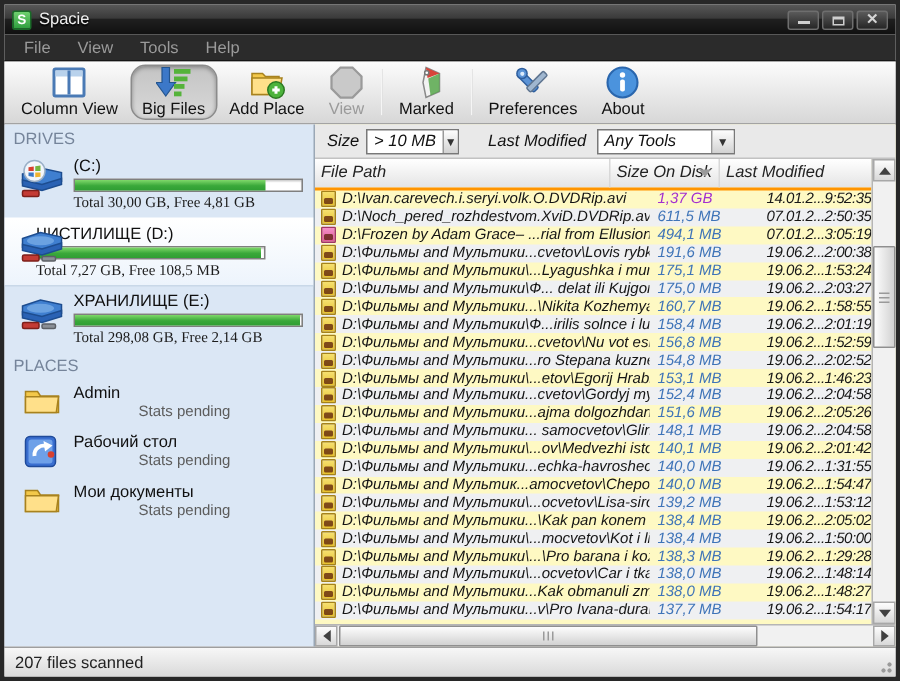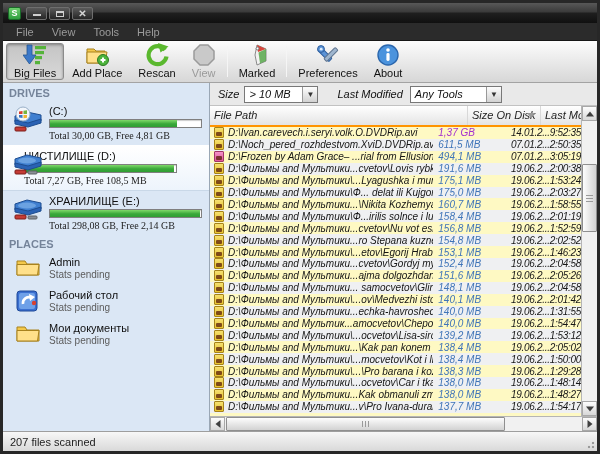--- a/index.html
+++ b/index.html
@@ -18,52 +18,52 @@
 
   
   .menubar { height:18px; flex:0 0 18px; background:#2b2b2b; display:flex; align-items:center; padding-left:4px; border-bottom:1px solid #161616; }
   .menuitem { color:#9b9b9b; font-size:11px; padding:1px 9px; }
 
   
   .toolbar { height:42px; flex:0 0 42px; background:linear-gradient(#fcfcfc,#d7d7d7); border-bottom:1px solid #a3a3a3; display:flex; align-items:stretch; padding:1px 3px; }
   .tbtn { display:flex; flex-direction:column; align-items:center; justify-content:center; padding:1px 7px 2px; border:1px solid transparent; border-radius:3px; margin:1px 0; }
   .tbtn .ticon { width:24px; height:24px; display:block; }
   .tbtn .tlabel { font-size:11px; color:#111; margin-top:0px; white-space:nowrap; }
-  .tbtn.active { background:linear-gradient(#c4c4c4,#d9d9d9); border-color:#8b8b8b; box-shadow:inset 0 1px 3px rgba(0,0,0,.35); }
+  .tbtn.active { background:linear-gradient(#c4c4c4,#d9d9d9); border-color:#8b8b8b; box-shadow:inset 0 1px 3px rgba(0,0,0,.35);border-radius:10px; }
   .tbtn.disabled .tlabel { color:#9a9a9a; }
   .tsep { width:1px; background:#b2b2b2; border-right:1px solid #f5f5f5; margin:4px 3px; }
 
   
   .content { flex:1; display:flex; min-height:0; }
   .sidebar { width:207px; flex:0 0 207px; background:#dbe7f5; border-right:1px solid #9aa7b5; overflow:hidden; padding-top:1px; }
-  .sideheader { font-size:11px; font-weight:bold; color:#75849a; padding:3px 6px 2px; }
+  .sideheader { font-size:11px; font-weight:normal; color:#75849a; padding:3px 6px 2px; }
   .driveitem { position:relative; padding:4px 8px 4px 46px; min-height:37px; }
   .driveitem.selected { background:linear-gradient(#ffffff,#edf4fc); border-top:1px solid #fff; border-bottom:1px solid #c9d8e8;padding-left:21px; }
   .driveicon { position:absolute; left:8px; top:5px; }
   .drivename { font-size:11px; color:#101010; line-height:13px; }
   .drivebar { width:153px; height:9px; border:1px solid #7f7f7f; background:#fff; margin:1px 0 2px; box-shadow:inset 0 1px 1px rgba(0,0,0,.2); }
   .drivefill { height:100%; background:linear-gradient(#7fd96a,#3aa83a 55%,#2f9e33); }
   .drivedetail { font-size:10px; color:#1d1d1d; white-space:nowrap;font-family:Liberation Serif, serif; }
   .placeitem { position:relative; padding:4px 12px 5px 46px; min-height:32px; }
   .placeicon { position:absolute; left:13px; top:5px; }
   .placename { font-size:11px; color:#101010; line-height:13px; }
-  .placedetail { font-size:10px; color:#5c5c5c; }
+  .placedetail { font-size:10px; color:#5c5c5c;text-align:center; }
 
   .main { flex:1; display:flex; flex-direction:column; min-width:0; background:#fef9c3;font-style:italic; }
   .filterbar { height:23px; flex:0 0 23px; background:#e9e9e9; border-bottom:1px solid #c2c2c2; display:flex; align-items:center; font-size:11px; color:#111; padding-left:8px; gap:5px; }
   .dropdown { height:17px; background:#fff; border:1px solid #787878; display:flex; align-items:center; font-size:11px; }
   .ddvalue { padding:0 4px; flex:1; white-space:nowrap; }
   .ddbtn { width:15px; height:15px; background:linear-gradient(#fdfdfd,#d2d2d2); border-left:1px solid #999; color:#333; font-size:8px; line-height:15px; text-align:center; }
-  .dd-size { width:74px; } .dd-mod { width:92px; margin-left:2px; }
+  .dd-size { width:62px; } .dd-mod { width:92px; margin-left:2px; }
   .flabel { white-space:nowrap; } .flabel.second { margin-left:14px; }
 
   .listwrap { flex:1; position:relative; min-height:0; }
   .listheader { position:absolute; top:0; left:0; right:16px; height:21px; display:flex; background:linear-gradient(#ffffff,#e4e4e4); border-bottom:2px solid #ff9400; font-size:11px; color:#222; }
   .hcell { padding:3px 4px 0; border-right:1px solid #d8d8d8; white-space:nowrap; overflow:hidden; position:relative; }
-  .hc-path { width:258px; } .hc-size { width:73px; } .hc-mod { flex:1; border-right:none; }
+  .hc-path { width:197px; } .hc-size { width:73px; } .hc-mod { flex:1; border-right:none; }
   .sortglyph { position:absolute; right:5px; top:7px; width:0; height:0; border-left:4px solid transparent; border-right:4px solid transparent; border-top:5px solid #9a9a9a; }
   .rowsarea { position:absolute; top:21px; left:0; right:16px; bottom:15px; overflow:hidden; }
   .frow { height:11.92px; display:flex; align-items:center; font-size:10px; }
   .frow.alt { background:#eff0f2; }
   .fc-path { width:224px; display:flex; align-items:center; padding-left:2px; white-space:nowrap; overflow:hidden; color:#141414; }
   .fchip { width:10px; height:11px; border-radius:1px; margin:0 4px 0 2px; flex:0 0 10px; position:relative; }
   .fchip.avi { background:linear-gradient(#f6e070,#e8c22e); border:1px solid #a5821a; }
   .fchip.wmv { background:linear-gradient(#f490c8,#e05898); border:1px solid #a03468; }
   .fchip::after { content:""; position:absolute; left:1px; right:1px; bottom:1px; height:4px; background:rgba(90,30,10,.75); border-radius:1px; }
   .fc-size { width:73px; padding-left:5px; white-space:nowrap; }
@@ -94,20 +94,21 @@
                radial-gradient(circle at 9px 5px,#9a9a9a 1.2px,transparent 1.6px),
                radial-gradient(circle at 5px 9px,#9a9a9a 1.2px,transparent 1.6px); }
 </style>
 </head>
 <body>
 
 <div class="window">
 
   <div class="titlebar">
     <div class="appicon">S</div>
+    <span class="wtitle">Spacie</span>
     <div class="winbtns">
       <div class="winbtn">
           <div class="g-min"></div>
         </div>
       <div class="winbtn">
           <div class="g-max"></div>
         </div>
       <div class="winbtn">
           <div class="g-close">✕</div>
         </div>
@@ -115,46 +116,47 @@
   </div>
 
   <div class="menubar">
       <div class="menuitem">File</div>
       <div class="menuitem">View</div>
       <div class="menuitem">Tools</div>
       <div class="menuitem">Help</div>
     </div>
 
   <div class="toolbar">
+      <div class="tbtn">
+        <span class="ticon"><svg width="24" height="24" viewBox="0 0 24 24">
+            <rect x="2" y="3" width="20" height="18" rx="1" fill="#fff" stroke="#4a7ab5" stroke-width="2"></rect>
+            <rect x="3" y="4" width="18" height="4" fill="#b9d2ec"></rect>
+            <line x1="12" y1="4" x2="12" y2="20" stroke="#4a7ab5" stroke-width="2"></line>
+          </svg></span>
+        <span class="tlabel">Column View</span>
+      </div>
       <div class="tbtn active">
         <span class="ticon"><svg width="24" height="24" viewBox="0 0 24 24">
             <polygon points="4,2 9,2 9,12 13,12 6.5,21 0,12 4,12" fill="#3c78c8" stroke="#23558f" stroke-width="0.8"></polygon>
             <rect x="12" y="3" width="11" height="3.2" fill="#55b33a"></rect>
             <rect x="12" y="8" width="9" height="3.2" fill="#55b33a"></rect>
             <rect x="12" y="13" width="7" height="3.2" fill="#55b33a"></rect>
             <rect x="12" y="18" width="5" height="3.2" fill="#55b33a"></rect>
           </svg></span>
         <span class="tlabel">Big Files</span>
       </div>
       <div class="tbtn">
         <span class="ticon"><svg width="24" height="24" viewBox="0 0 24 24">
             <path d="M2 6 h7 l2 2 h9 v12 h-18 z" fill="#f3c84a" stroke="#a8821e" stroke-width="1"></path>
             <path d="M2 9 h20 l-2 11 h-18 z" fill="#ffe08a" stroke="#a8821e" stroke-width="1"></path>
             <circle cx="18" cy="17" r="5.5" fill="#4db33c" stroke="#2c7a22"></circle>
             <rect x="15.5" y="16" width="5" height="2" fill="#fff"></rect>
             <rect x="17" y="14.5" width="2" height="5" fill="#fff"></rect>
           </svg></span>
         <span class="tlabel">Add Place</span>
-      </div>
-      <div class="tbtn">
-        <span class="ticon"><svg width="24" height="24" viewBox="0 0 24 24">
-            <path d="M20 7 A9 9 0 1 0 21.5 13.5" fill="none" stroke="#5ab82e" stroke-width="4.2"></path>
-            <polygon points="13,0 23.5,3.5 15.5,9.5" fill="#5ab82e"></polygon>
-          </svg></span>
-        <span class="tlabel">Rescan</span>
       </div>
       <div class="tbtn disabled">
         <span class="ticon"><svg width="24" height="24" viewBox="0 0 24 24">
             <polygon points="8,2 16,2 22,8 22,16 16,22 8,22 2,16 2,8" fill="#c9c9c9" stroke="#9a9a9a" stroke-width="1.5"></polygon>
           </svg></span>
         <span class="tlabel">View</span>
       </div>
       <div class="tsep"></div>
       <div class="tbtn">
         <span class="ticon"><svg width="24" height="24" viewBox="0 0 24 24">

